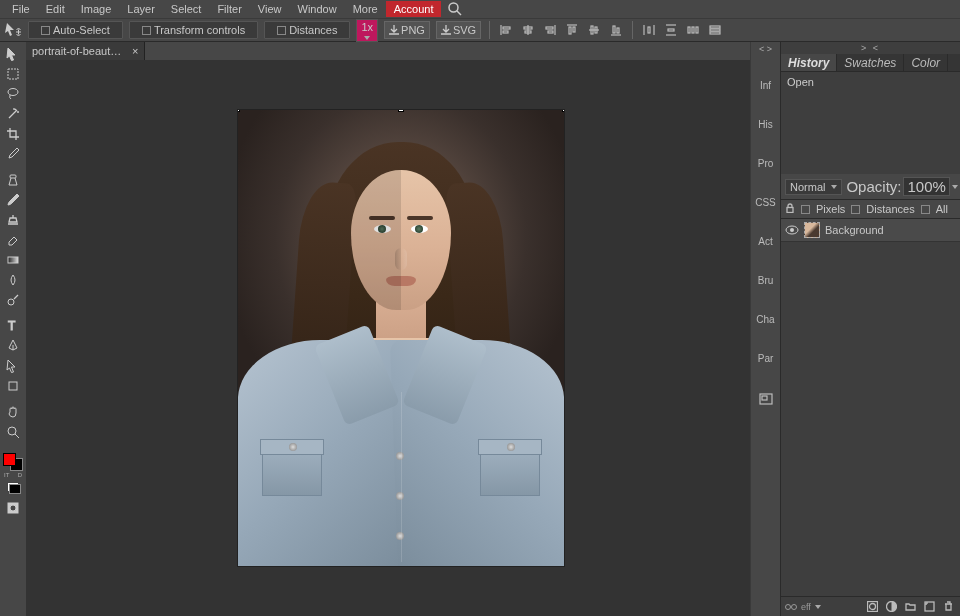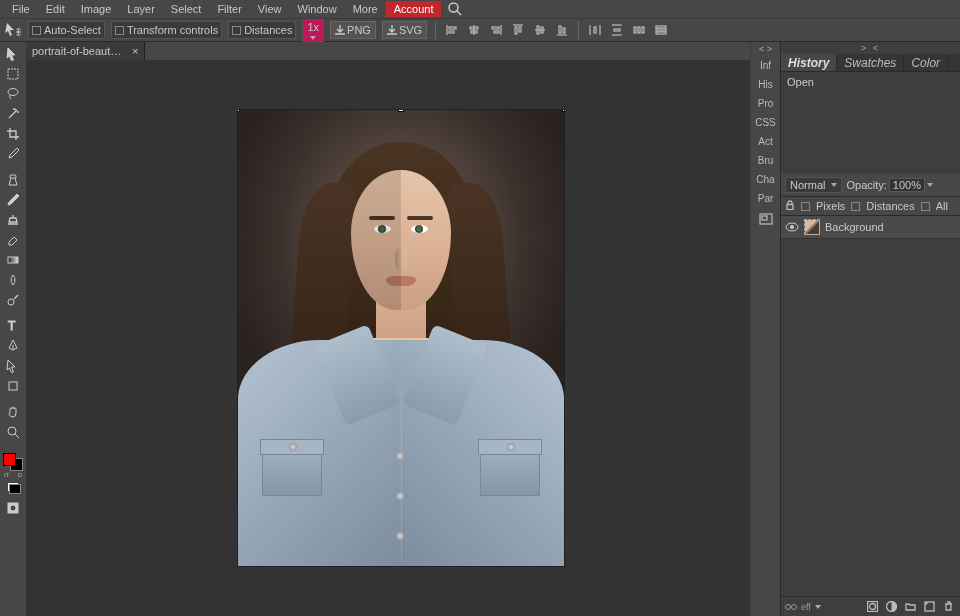--- a/index.html
+++ b/index.html
@@ -10,21 +10,21 @@
 .menubar .menu-item { padding: 2px 8px; cursor: pointer; font-size: 11px; }
 .menubar .menu-item.account { background: #c1272d; color: #fff; }
 .menubar .right { margin-left: auto; display: flex; align-items: center; gap: 0px; }
 .menubar .right .menu-item { padding: 2px 6px; }
 .menubar .search-ico { width: 16px; height: 16px; margin-left: 6px; display:flex; align-items:center; justify-content:center; }
 .social-ico { width: 18px; height: 18px; fill: #c8c8c8; margin: 0 4px; }
 
 
 .optbar { height: 24px; background: #474747; display: flex; align-items: center; padding: 0 4px; gap: 6px; border-top: 1px solid #3a3a3a; border-bottom: 1px solid #2a2a2a;}
 .opt-move-ico { width: 18px; height: 18px; position: relative; }
-.opt-chk { display: flex; align-items: center; gap: 3px; background: #3a3a3a; padding: 2px 3px; border-radius: 1px; border:1px solid #555;}
+.opt-chk { display: flex; align-items: center; gap: 3px; background: #3a3a3a; padding: 2px 12px; border-radius: 1px; border:1px solid #555;}
 .opt-chk .box { width: 9px; height: 9px; border: 1px solid #888; background: #3a3a3a; }
 .opt-sel { background:#be185d; border:1px solid #555; padding:1px 4px; display:flex; align-items:center; gap:3px;flex-direction:column;}
 .opt-btn { background: #535353; border: 1px solid #666; padding: 2px 4px; display: flex; align-items: center; gap: 2px; height:18px;}
 .opt-btn svg { width: 10px; height: 10px; fill: #ccc; }
 .opt-sep { width: 1px; height: 18px; background: #666; margin: 0 2px; }
 .align-ico { width:16px; height:16px; display:flex; align-items:center; justify-content:center; }
 .align-ico svg { width:12px; height:12px; stroke:#bbb; fill:none; stroke-width:1.2; }
 
 
 .toolbar { position: absolute; left: 0; top: 42px; width: 26px; bottom: 0; background: #474747; display: flex; flex-direction: column; align-items: center; padding-top: 2px; gap:0px; }
@@ -74,34 +74,34 @@
 .jkt-collar-r{position:absolute; right:92px; top:0; width:58px; height:86px; background:linear-gradient(to bottom,#aebecb,#8a9cab); transform:rotate(22deg); border-radius:6px;}
 .pocket{position:absolute; width:60px; height:48px; background:linear-gradient(to bottom,#9fb0bf,#8597a6); border:1px solid #76899a; top:116px;}
 .pocket.l{left:26px;} .pocket.r{right:26px;}
 .pocket .flap{position:absolute; top:-10px; left:-3px; right:-3px; height:16px; background:#a6b6c4; border:1px solid #76899a;}
 .btn-metal{position:absolute; width:8px; height:8px; border-radius:50%; background: radial-gradient(circle,#ddd 0%, #999 70%);}
 .seam{position:absolute; background:rgba(255,255,255,0.15);} 
 
 
 .mini-side { position:absolute; right:180px; top:42px; width:30px; bottom:0; background:#474747; display:flex; flex-direction:column; align-items:center; padding-top:0px; border-left:1px solid #3a3a3a;}
 .mini-side .exp { font-size:9px; color:#aaa; width:100%; text-align:center; padding:2px 0;}
-.mini-side .itm { font-size:10px; color:#bbb; width:100%; text-align:center; padding:4px 0; cursor:pointer;}
+.mini-side .itm { font-size:10px; color:#bbb; width:100%; text-align:center; padding:4px 0; cursor:pointer;margin-top:20px;}
 .mini-side .itm.ico { height:22px; display:flex; align-items:center; justify-content:center;}
 .mini-side .itm.ico svg{width:14px;height:14px;fill:none;stroke:#bbb;stroke-width:1.2;}
 
 
 .panels { position:absolute; right:0; top:42px; width:180px; bottom:0; background:#3e3e3e; display:flex; flex-direction:column; border-left:1px solid #2a2a2a;}
 .panels .exp-top { font-size:9px; color:#aaa; text-align:center; letter-spacing:2px; padding:1px 0;}
 .tabrow { display:flex; background:#353535; height:18px; align-items:stretch; border-bottom:1px solid #2a2a2a;}
 .tabrow .ptab { padding: 2px 7px; font-size:12px; color:#bbb; border-right:1px solid #2a2a2a; cursor:pointer;font-style:italic;}
 .tabrow .ptab.active { background:#474747; color:#ddd; font-weight:bold;}
 .hist-body { background:#3e3e3e; padding:4px 6px; height:102px; color:#ccc;}
 .layer-opts { display:flex; align-items:center; gap:4px; padding:3px 4px; background:#474747; border-bottom:1px solid #2a2a2a;}
 .layer-opts .blend { background:#3a3a3a; border:1px solid #555; padding:1px 4px; display:flex; align-items:center; gap:6px; font-size:11px;}
-.layer-opts .opac { display:flex; align-items:center; gap:2px; font-size:11px;}
+.layer-opts .opac { display:flex; align-items:center; gap:2px; font-size:15px;}
 .layer-opts .opac .val { background:#333; border:1px solid #555; padding:0 3px;}
 .lock-row { display:flex; align-items:center; gap:6px; padding:3px 4px; background:#474747; border-bottom:1px solid #2a2a2a; font-size:11px;}
 .lock-row .mini-chk{display:flex; align-items:center; gap:6px;}
 .lock-row .mini-chk .box{width:9px;height:9px;border:1px solid #888;}
 .layer-list { flex:1; background:#3e3e3e; }
 .layer-item { display:flex; align-items:center; gap:5px; padding:3px 4px; background:#4a4a4a; border-bottom:1px solid #333;}
 .layer-item .vis { width:14px; height:12px; }
 .layer-item .thumb { width:16px; height:16px; background:linear-gradient(135deg,#d8b89c 40%, #4a3a30 60%); border:1px dashed #aaa;}
 .panel-footer { height:20px; background:#3e3e3e; border-top:1px solid #2a2a2a; display:flex; align-items:center; justify-content:flex-end; padding:0 4px; gap:3px;}
 .panel-footer .fico { width:16px; height:16px; display:flex; align-items:center; justify-content:center;}

